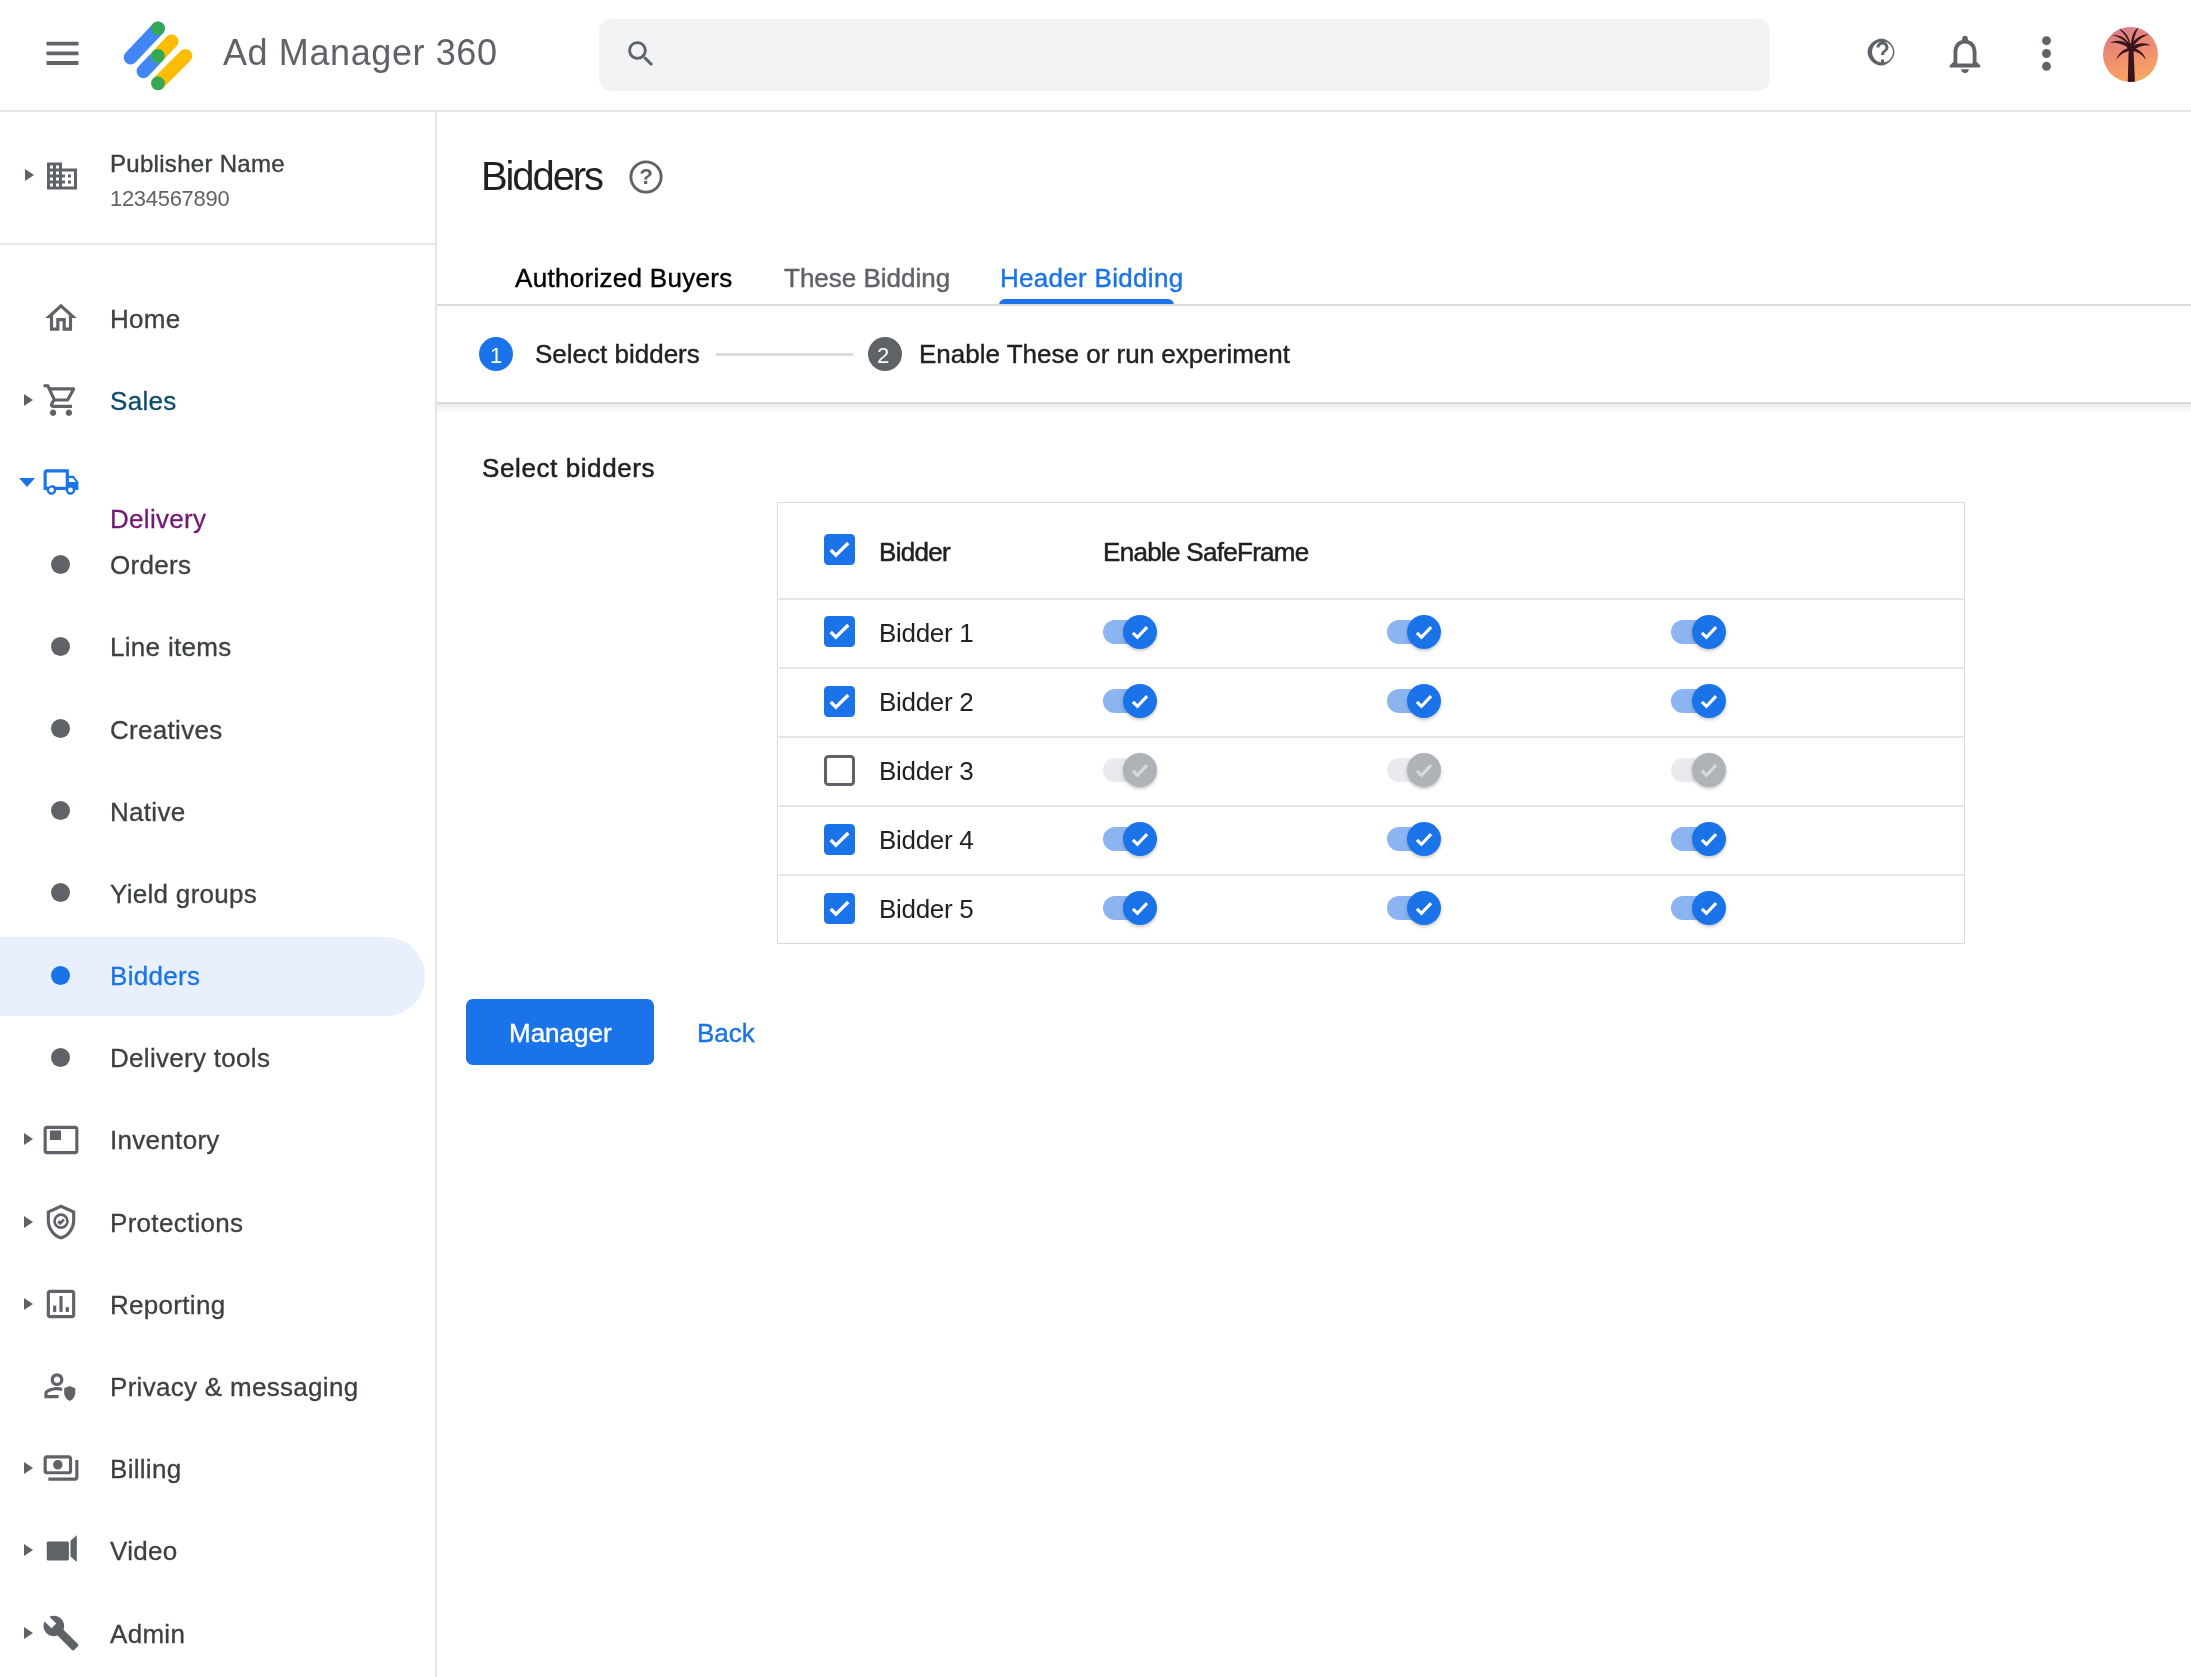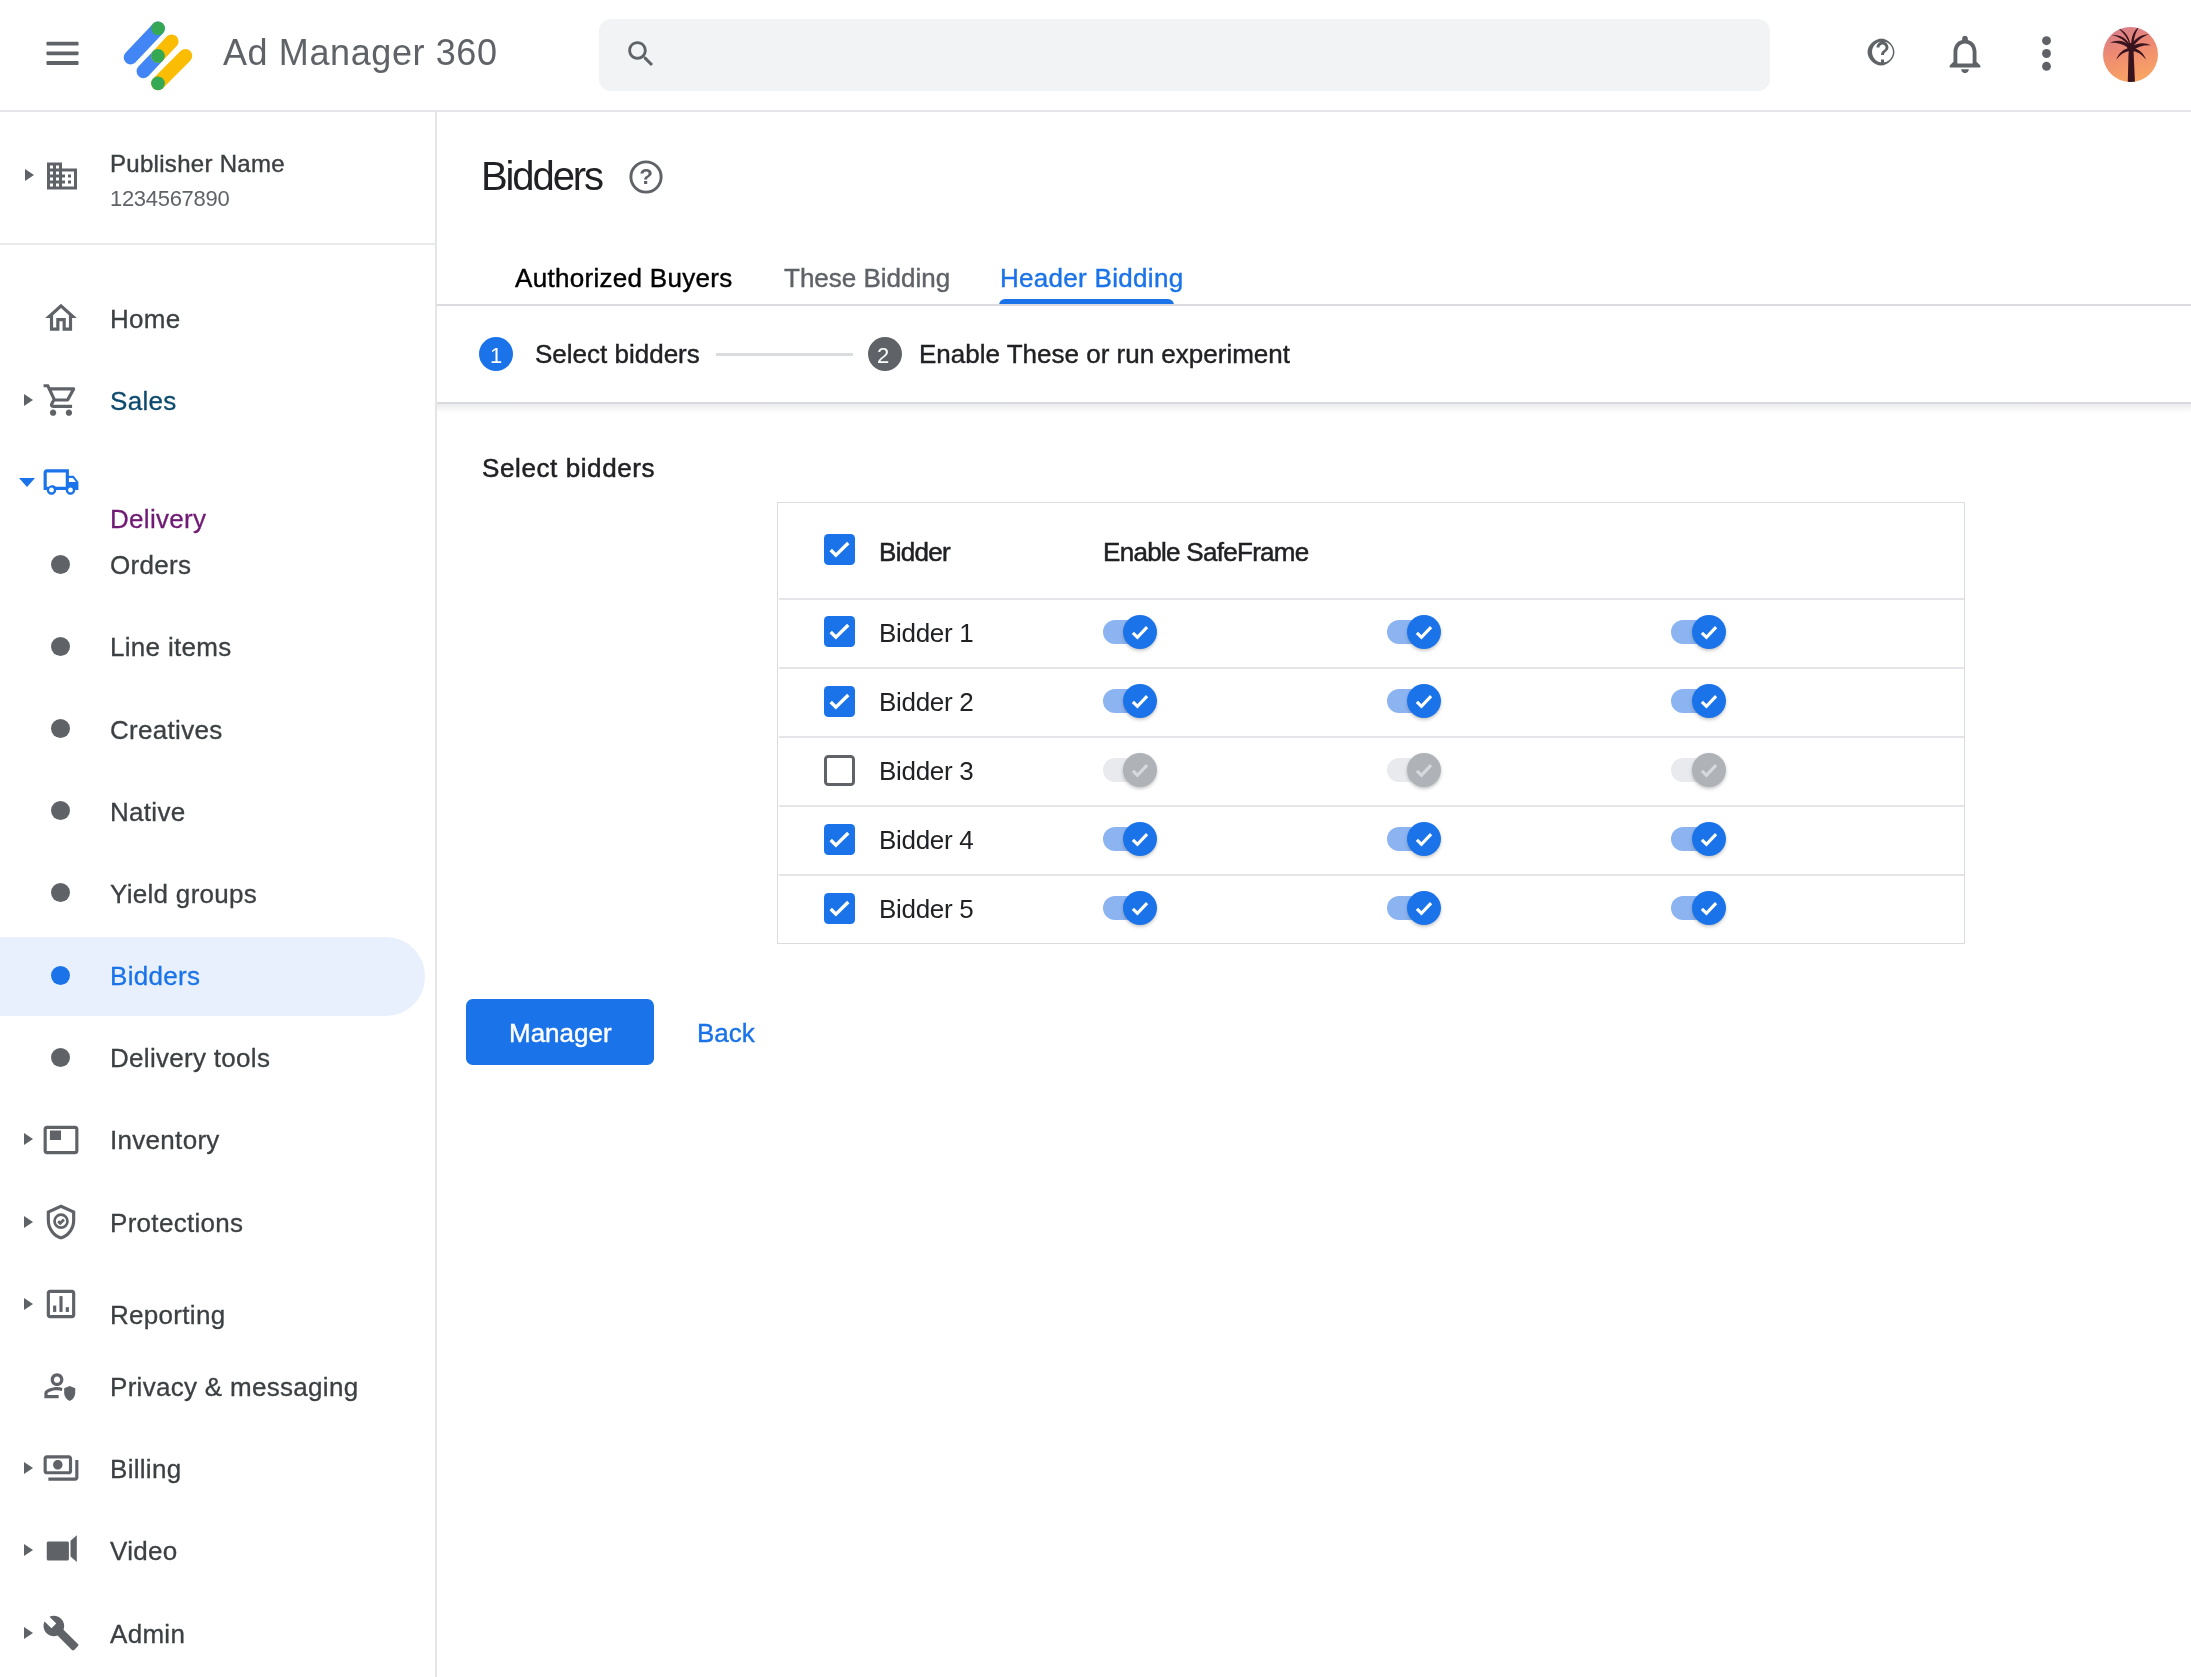--- a/index.html
+++ b/index.html
@@ -139,21 +139,21 @@
       </g>
     </svg>
 <div class="txt" style="left:110px;top:1210px;font-size:26px;color:#3c4043;letter-spacing:0.3px;-webkit-text-stroke:0.3px currentColor;">Protections</div>
 <div class="abs" style="left:24px;top:1298px;width:0;height:0;border-left:9.4px solid #5f6368;border-top:6px solid transparent;border-bottom:6px solid transparent;"></div>
 <svg class="abs" style="left:42px;top:1285px;" width="38" height="38" viewBox="0 0 24 24" fill="#5f6368">
       <path d="M19 3H5c-1.1 0-2 .9-2 2v14c0 1.1.9 2 2 2h14c1.1 0 2-.9 2-2V5c0-1.1-.9-2-2-2zm0 16H5V5h14v14z"></path>
       <path d="M7 13h2v4H7z"></path>
       <path d="M11 7h2v10h-2z"></path>
       <path d="M15 14h2v3h-2z"></path>
     </svg>
-<div class="txt" style="left:110px;top:1292px;font-size:26px;color:#3c4043;letter-spacing:0.3px;margin-top:10px;-webkit-text-stroke:0.3px currentColor;">Reporting</div>
+<div class="txt" style="left:110px;top:1292px;font-size:26px;color:#3c4043;letter-spacing:0.3px;-webkit-text-stroke:0.3px currentColor;">Reporting</div>
 <svg class="abs" style="left:42px;top:1367px;" width="38" height="38" viewBox="0 0 24 24" fill="#5f6368">
       <path d="M9.5 12c2.21 0 4-1.79 4-4s-1.79-4-4-4-4 1.79-4 4 1.79 4 4 4zm0-6c1.1 0 2 .9 2 2s-.9 2-2 2-2-.9-2-2 .9-2 2-2zm3.4 7.3c-1-.4-2.2-.6-3.4-.6-2.67 0-8 1.34-8 4v3h9v-2H3.5v-1c0-.64 2.9-2 6-2 1.1 0 2.2.2 3.1.5l.3-1.9z"></path>
       <path d="M17.5 12l-3.5 1.4v2.7c0 2.4 1.5 4.6 3.5 5.3 2-.7 3.5-2.9 3.5-5.3v-2.7L17.5 12z"></path>
     </svg>
 <div class="txt" style="left:110px;top:1374px;font-size:26px;color:#3c4043;letter-spacing:0.3px;-webkit-text-stroke:0.3px currentColor;">Privacy &amp; messaging</div>
 <div class="abs" style="left:24px;top:1462px;width:0;height:0;border-left:9.4px solid #5f6368;border-top:6px solid transparent;border-bottom:6px solid transparent;"></div>
 <svg class="abs" style="left:42px;top:1449px;" width="38" height="38" viewBox="0 0 24 24" fill="#5f6368">
       <path d="M19 14V6c0-1.1-.9-2-2-2H3c-1.1 0-2 .9-2 2v8c0 1.1.9 2 2 2h14c1.1 0 2-.9 2-2zm-2 0H3V6h14v8zm-7-7c-1.66 0-3 1.34-3 3s1.34 3 3 3 3-1.34 3-3-1.34-3-3-3z"></path>
       <path d="M23 7v11c0 1.1-.9 2-2 2H4v-2h17V7h2z"></path>
     </svg>

